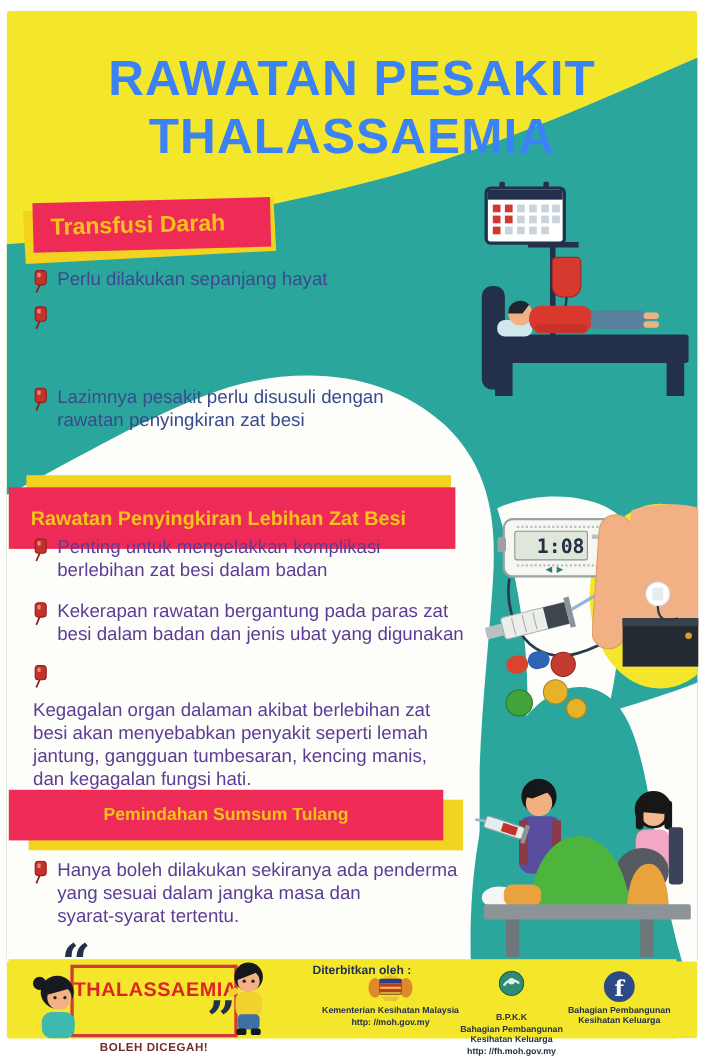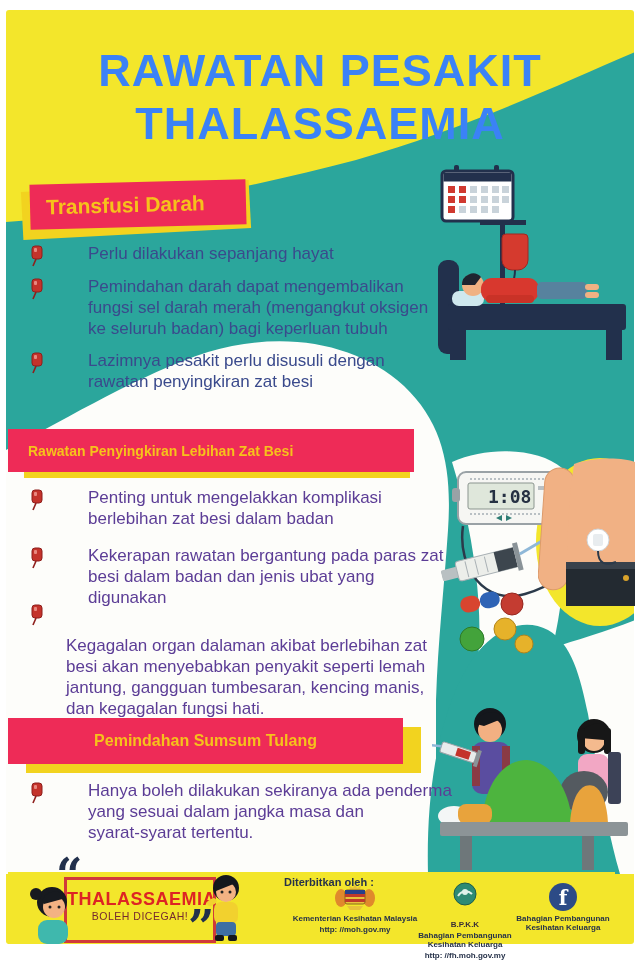--- a/index.html
+++ b/index.html
@@ -10,31 +10,31 @@
   .illus{position:absolute;z-index:2;}
   
   .title{left:20px;top:44px;width:600px;text-align:center;color:#3b82f6;
          font-weight:bold;font-size:45px;line-height:53px;letter-spacing:1px;z-index:3;}
   
   .banner{position:absolute;background:#EE2B57;color:#F6C21B;font-weight:bold;
           display:flex;align-items:center;z-index:3;}
   .banner-shadow{position:absolute;background:#F2D31F;z-index:2;}
   
   .bullet{position:absolute;display:flex;gap:9px;z-index:3;}
-  .bullet .txt{white-space:pre-line;font-size:17px;line-height:21px;margin-left:36px;}
+  .bullet .txt{white-space:pre-line;font-size:17px;line-height:21px;}
   .sec1 .txt{color:#3A4A8C;}
   .sec23 .txt{color:#5C3D96;}
   .bicon{flex:0 0 auto;margin-top:2px;}
   
   .footer-strip{position:absolute;left:8px;top:872px;width:607px;height:72px;
                 background:#F3E62B;z-index:4;}
   .slogan-box{position:absolute;left:56px;top:5px;width:146px;height:60px;
               border:3px solid #D03A3A;text-align:center;}
   .slogan-title{margin-top:9px;font-size:18px;font-weight:bold;color:#DD2424;letter-spacing:.5px;}
-  .slogan-sub{font-size:10.5px;font-weight:normal;color:#76292E;letter-spacing:.5px;}
+  .slogan-sub{font-size:10.5px;font-weight:bold;color:#76292E;letter-spacing:.5px;margin-top:36px;}
   .quote{position:absolute;font-family:"DejaVu Serif",serif;font-weight:bold;
          color:#22304C;font-size:46px;line-height:30px;}
   .pub{position:absolute;left:276px;top:4px;font-size:11px;font-weight:bold;color:#26324A;}
   .org{position:absolute;top:10px;text-align:center;color:#26324A;}
   .org .oname{font-size:8px;font-weight:bold;line-height:9px;white-space:pre-line;margin-top:2px;}
   .org .ourl{font-size:8px;font-weight:bold;margin-top:2px;}
   .org .ologo{display:block;margin:0 auto;}
   .bpkk-txt{font-size:8px;font-weight:bold;font-family:Liberation Sans, sans-serif;color:#3A2F36;margin-top:14px;}
 </style>
 </head>
@@ -74,36 +74,33 @@
     <path d="M6 14 L3 21" stroke="#8E1F1C" stroke-width="1.6"></path>
   </svg>
   <div class="txt">Perlu dilakukan sepanjang hayat</div>
 </div>
 <div class="bullet sec1" style="left:30px;top:276px;width:420px;">
   <svg class="bicon" width="13" height="22" viewBox="0 0 13 22">
     <rect x="2" y="1" width="10" height="13" rx="3" fill="#C4332B" stroke="#8E1F1C"></rect>
     <rect x="4" y="3" width="3" height="4" rx="1" fill="#E8887F"></rect>
     <path d="M6 14 L3 21" stroke="#8E1F1C" stroke-width="1.6"></path>
   </svg>
-  <div class="txt">Pemindahan darah dapat mengembalikan
-fungsi sel darah merah (mengangkut oksigen
-ke seluruh badan) bagi keperluan tubuh</div>
 </div>
 <div class="bullet sec1" style="left:30px;top:350px;width:420px;">
   <svg class="bicon" width="13" height="22" viewBox="0 0 13 22">
     <rect x="2" y="1" width="10" height="13" rx="3" fill="#C4332B" stroke="#8E1F1C"></rect>
     <rect x="4" y="3" width="3" height="4" rx="1" fill="#E8887F"></rect>
     <path d="M6 14 L3 21" stroke="#8E1F1C" stroke-width="1.6"></path>
   </svg>
   <div class="txt">Lazimnya pesakit perlu disusuli dengan
 rawatan penyingkiran zat besi</div>
 </div>
 
 <div class="banner-shadow" style="left:24px;top:432px;width:386px;height:46px;"></div>
-<div class="banner" style="left:8px;top:429px;width:386px;height:43px;font-size:14px;padding-left:20px;">
+<div class="banner" style="left:8px;top:443px;width:386px;height:56px;font-size:18px;padding-left:20px;">
   <span>Rawatan Penyingkiran Lebihan Zat Besi</span>
 </div>
 
 <div class="bullet sec23" style="left:30px;top:487px;width:425px;">
   <svg class="bicon" width="13" height="22" viewBox="0 0 13 22">
     <rect x="2" y="1" width="10" height="13" rx="3" fill="#C4332B" stroke="#8E1F1C"></rect>
     <rect x="4" y="3" width="3" height="4" rx="1" fill="#E8887F"></rect>
     <path d="M6 14 L3 21" stroke="#8E1F1C" stroke-width="1.6"></path>
   </svg>
   <div class="txt">Penting untuk mengelakkan komplikasi

